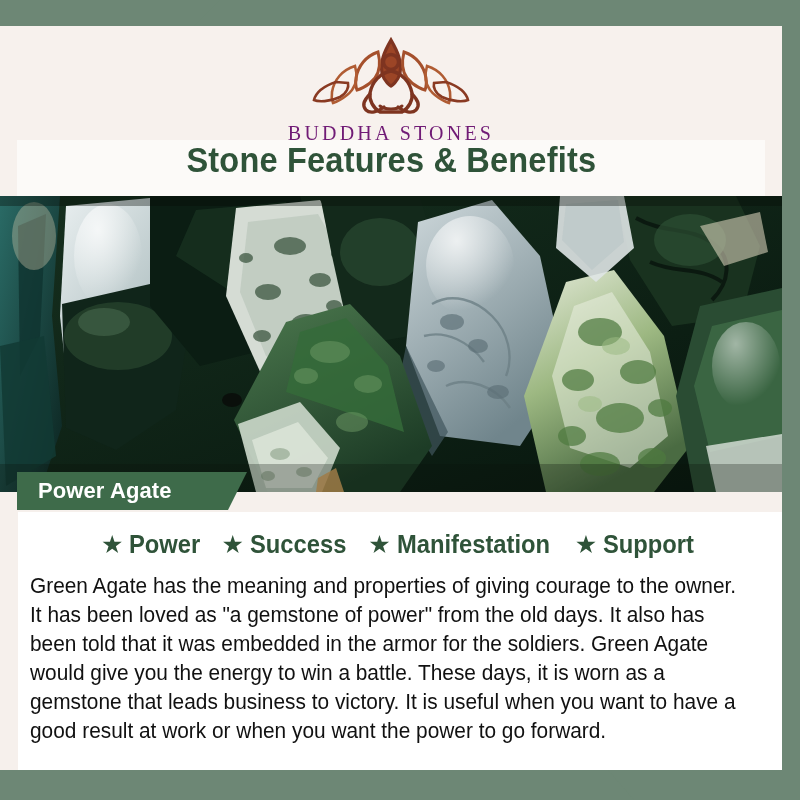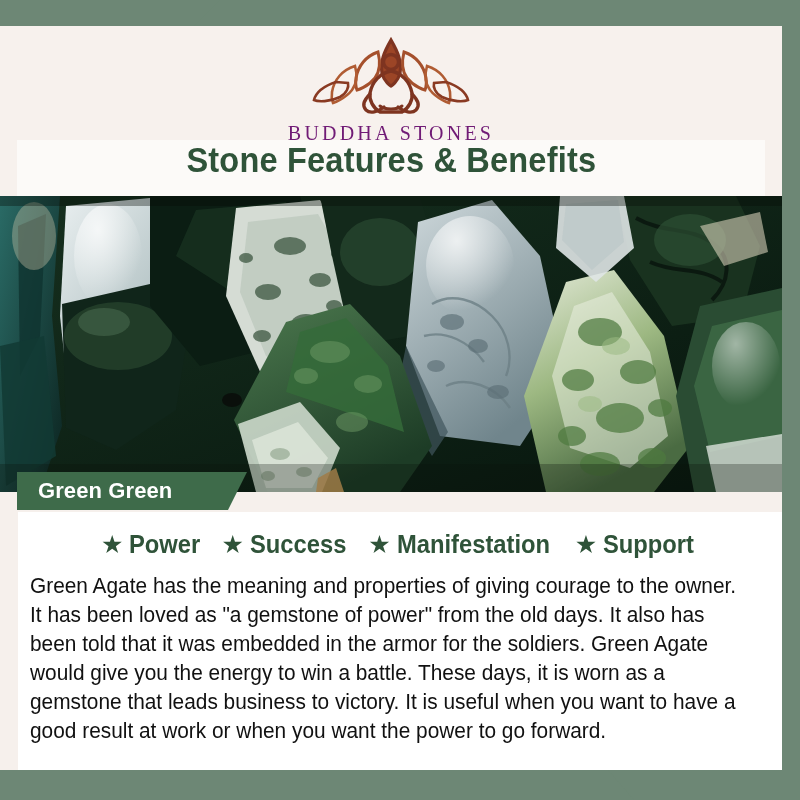--- a/index.html
+++ b/index.html
@@ -273,21 +273,21 @@
         <path d="M712 130 L782 114 L782 240 L710 256 L694 190 Z" fill="#3d6a45" opacity=".85"></path>
         <ellipse cx="746" cy="170" rx="34" ry="44" fill="url(#gspec)" opacity=".7"></ellipse>
         <path d="M706 250 L782 238 L782 296 L716 296 Z" fill="#e6ebe6" opacity=".75"></path>
 
         <rect x="0" y="268" width="782" height="28" fill="#0a120c" opacity=".28"></rect>
         <rect x="0" y="0" width="782" height="10" fill="#050b07" opacity=".35"></rect>
       </svg>
     </div>
 
     <div class="badge">
-      <span>Green Green</span>
+      <span>Power Agate</span>
     </div>
 
     <div class="panel">
 
       <div class="features">
         <div class="feature">
           <span class="star">★</span>
           <span class="flabel">Power</span>
         </div>
         <div class="feature">

